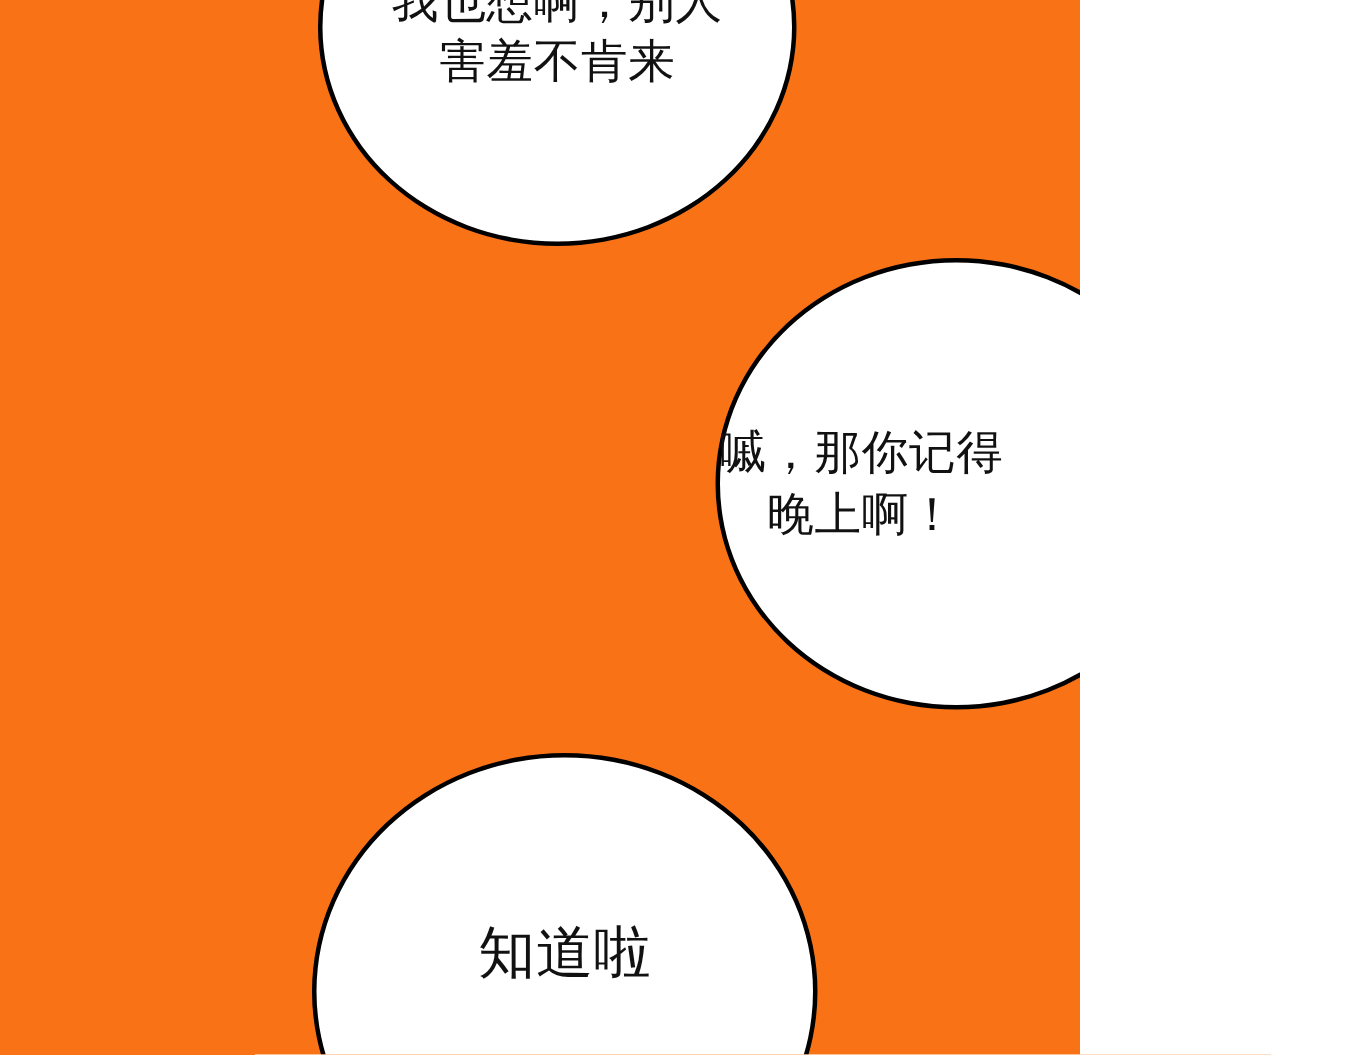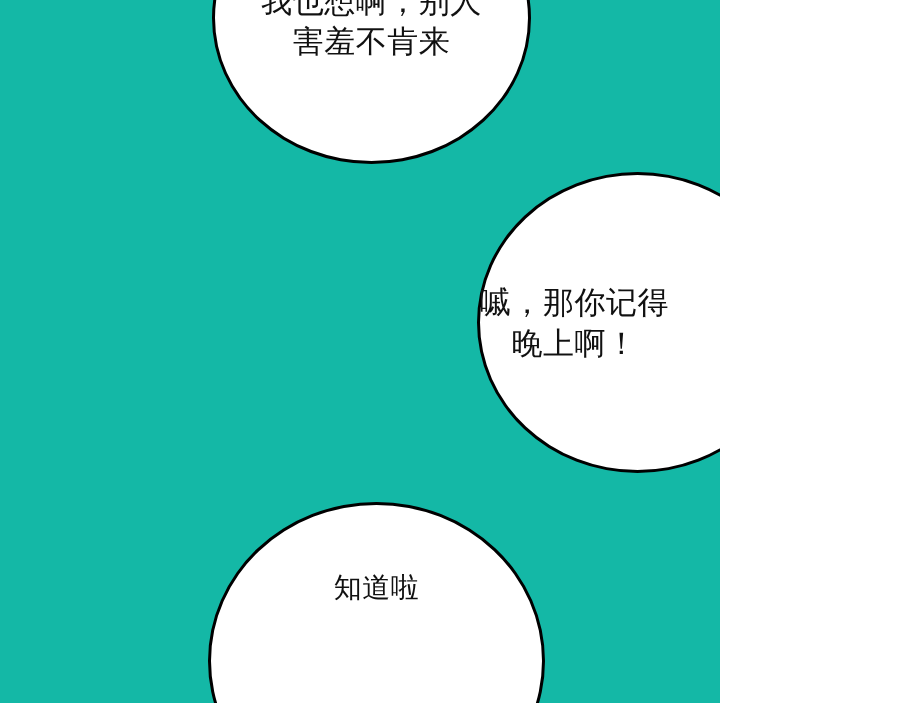--- a/index.html
+++ b/index.html
@@ -4,21 +4,21 @@
 <style>
   html, body {
     margin: 0;
     padding: 0;
     background: #ffffff;
   }
   #page {
     position: relative;
     width: 720px;
     height: 703px;
-    background: #14b8a6;
+    background: #f97316;
     overflow: hidden;
     font-family: "DejaVu Sans", "Liberation Sans", sans-serif;
   }
   .bubble {
     position: absolute;
     box-sizing: border-box;
     border: 3px solid #000000;
     border-radius: 50%;
     background: #ffffff;
     display: flex;
@@ -59,22 +59,22 @@
   
   #bubble-3 {
     left: 208px;
     top: 502px;
     width: 337px;
     height: 318px;
     align-items: flex-start;
     justify-content: center;
   }
   #bubble-3 .bubble-text {
-    font-size: 28px;
-    padding-top: 65px;
+    font-size: 38px;
+    padding-top: 106px;
   }
 </style>
 </head>
 <body>
 
 <div id="page">
 
   <div class="bubble" id="bubble-1">
     <div class="bubble-text">我也想啊，别人
 害羞不肯来</div>

